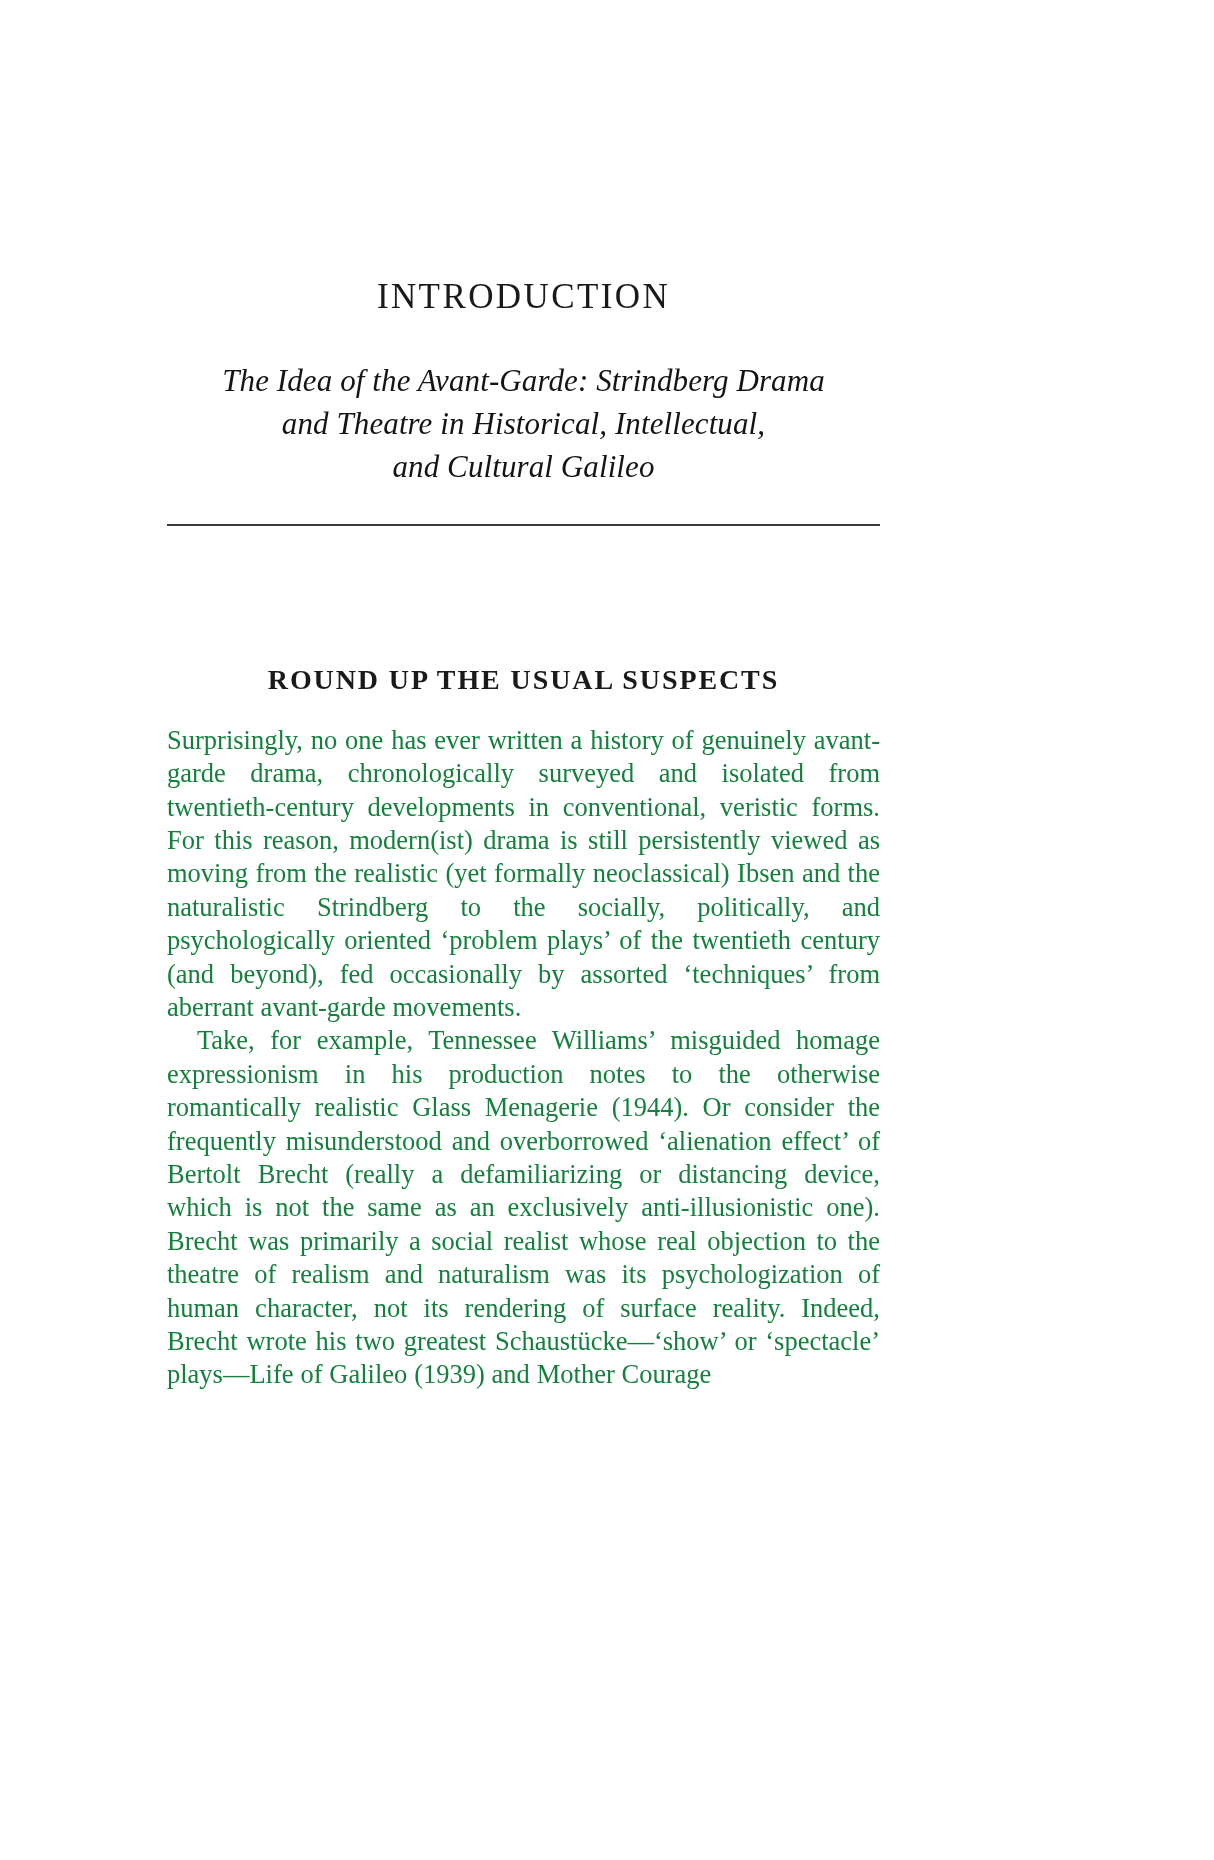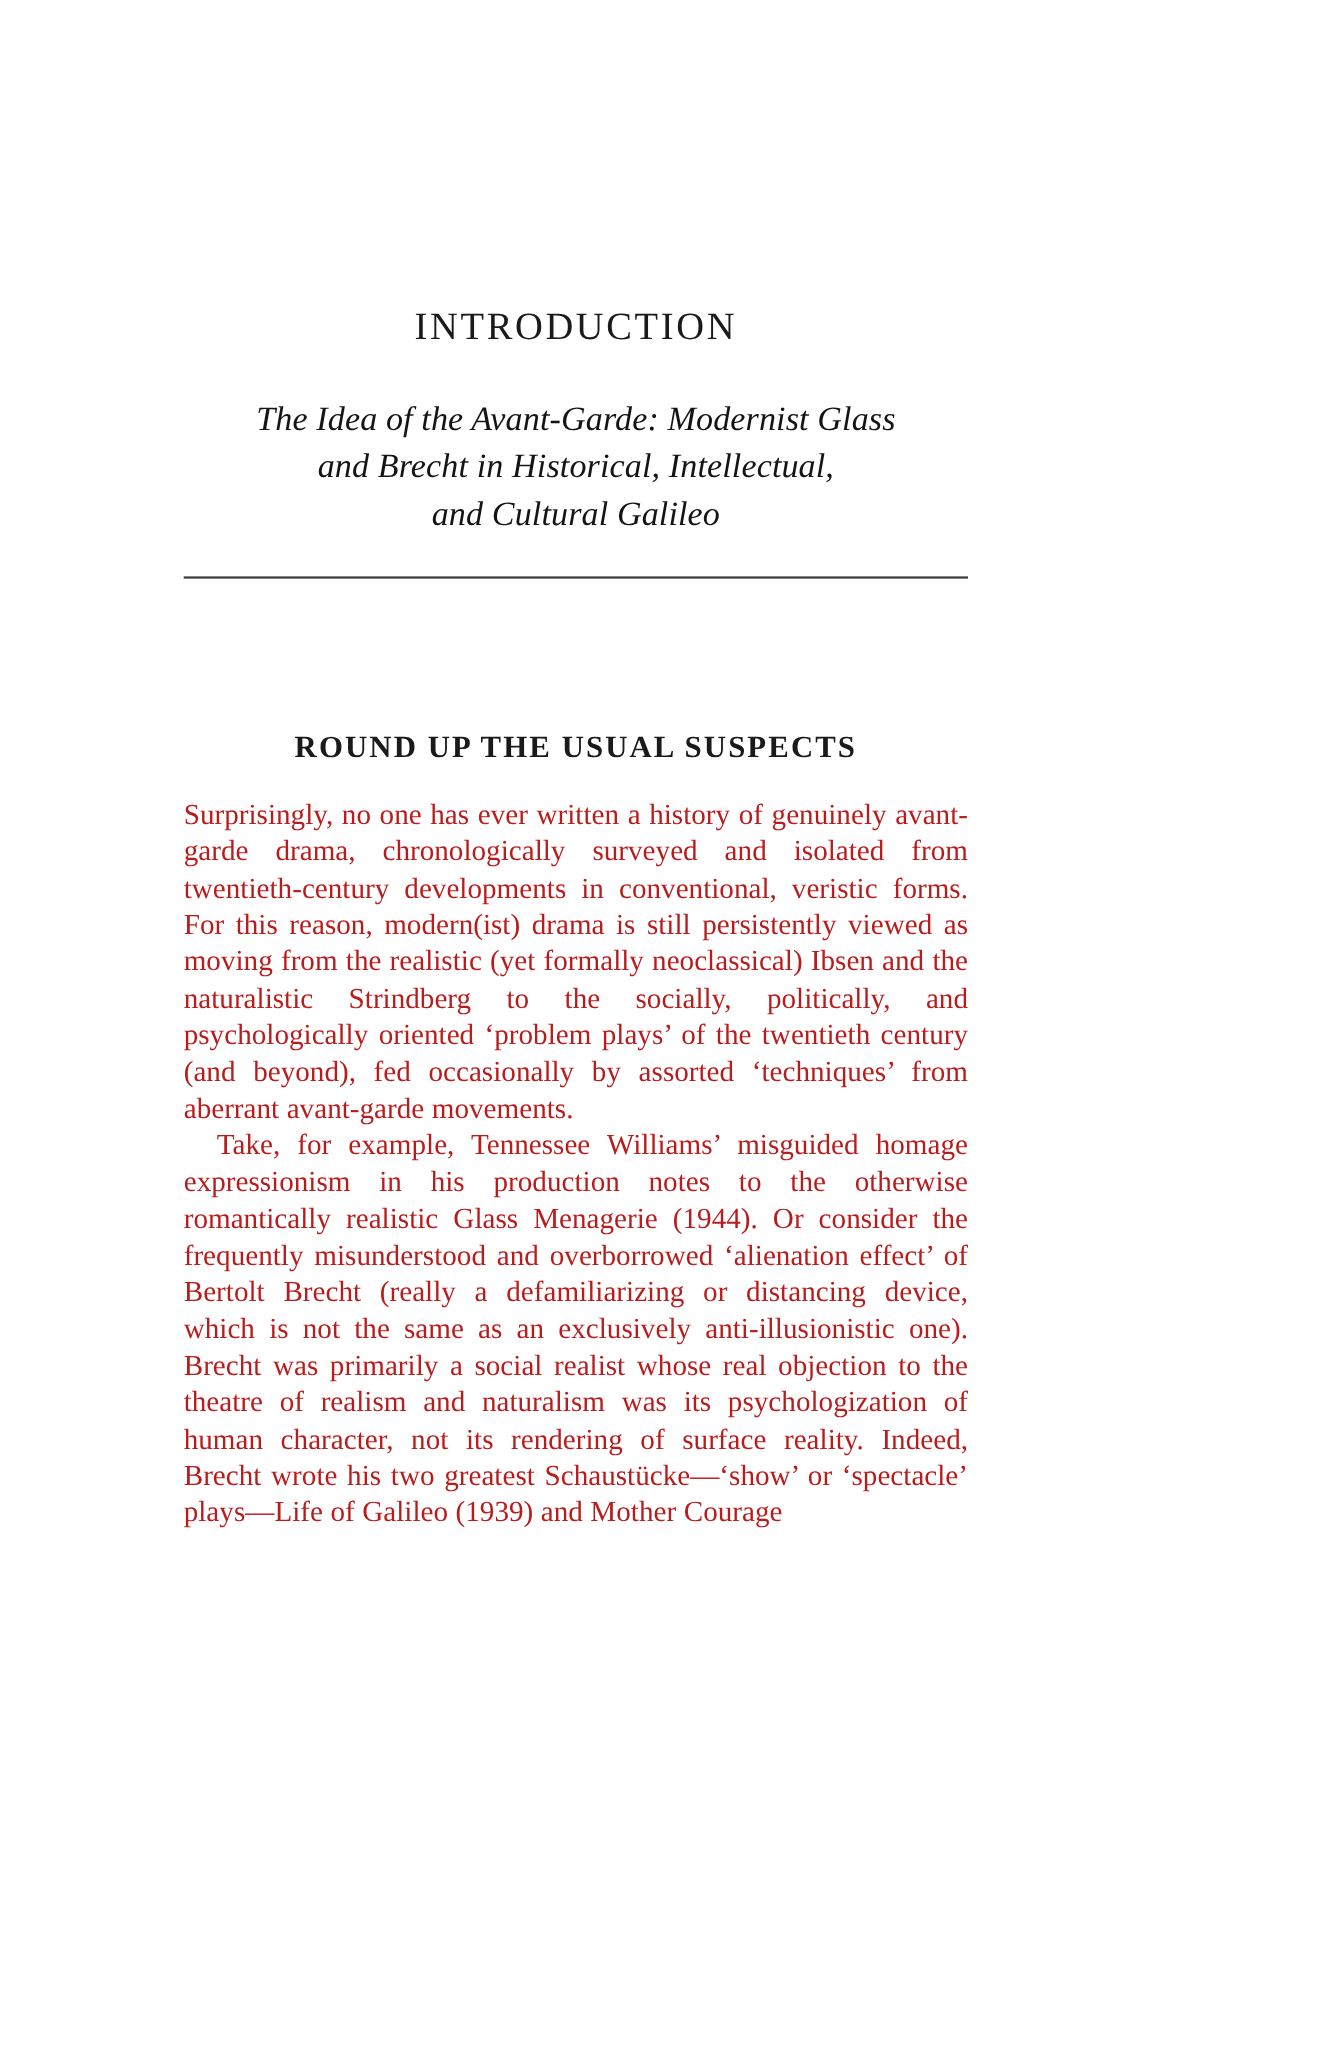--- a/index.html
+++ b/index.html
@@ -75,21 +75,21 @@
     font-weight: 700;
     letter-spacing: 1.9px;
     color: #1a1a1a;
   }
 
   
   .body-copy {
     margin-top: 24px;
     font-size: 26.5px;
     line-height: 33.4px;
-    color: #b91c1c;
+    color: #15803d;
   }
 
   .body-copy p {
     margin: 0;
     text-align: justify;
     text-justify: inter-word;
   }
   .body-copy p.indented {
     text-indent: 30px;
   }
@@ -101,22 +101,22 @@
 </style>
 </head>
 <body>
 
 <div class="page">
   <div class="column">
 
     <h1 class="chapter-label">INTRODUCTION</h1>
 
     <h2 class="chapter-subtitle">
-      <span class="sub-line">The Idea of the Avant-Garde: Modernist Glass</span>
-      <span class="sub-line">and Brecht in Historical, Intellectual,</span>
+      <span class="sub-line">The Idea of the Avant-Garde: Strindberg Drama</span>
+      <span class="sub-line">and Theatre in Historical, Intellectual,</span>
       <span class="sub-line">and Cultural Galileo</span>
     </h2>
 
     <hr class="opener-rule">
 
     <h3 class="section-heading">ROUND UP THE USUAL SUSPECTS</h3>
 
     <div class="body-copy">
       <p><span>Surprisingly, no one has ever written a history of genuinely avant-garde drama, chronologically surveyed and isolated from twentieth-century developments in conventional, veristic forms. For this reason, modern(ist) drama is still persistently viewed as moving from the realistic (yet formally neoclassical) Ibsen and the naturalistic Strindberg to the socially, politically, and psychologically oriented ‘problem plays’ of the twentieth century (and beyond), fed occasionally by assorted ‘techniques’ from aberrant avant-garde movements.</span></p>
       <p class="indented"><span>Take, for example, Tennessee Williams’ misguided homage expressionism in his production notes to the otherwise romantically realistic </span><span class="ital">Glass Menagerie</span><span> (1944). Or consider the frequently misunderstood and overborrowed ‘alienation effect’ of Bertolt Brecht (really a defamiliarizing or distancing device, which is not the same as an exclusively anti-illusionistic one). Brecht was primarily a social realist whose real objection to the theatre of realism and naturalism was its psychologization of human character, not its rendering of surface reality. Indeed, Brecht wrote his two greatest </span><span class="ital">Schaustücke</span><span>—‘show’ or ‘spectacle’ plays—</span><span class="ital">Life of Galileo</span><span> (1939) and </span><span class="ital">Mother Courage</span></p>

